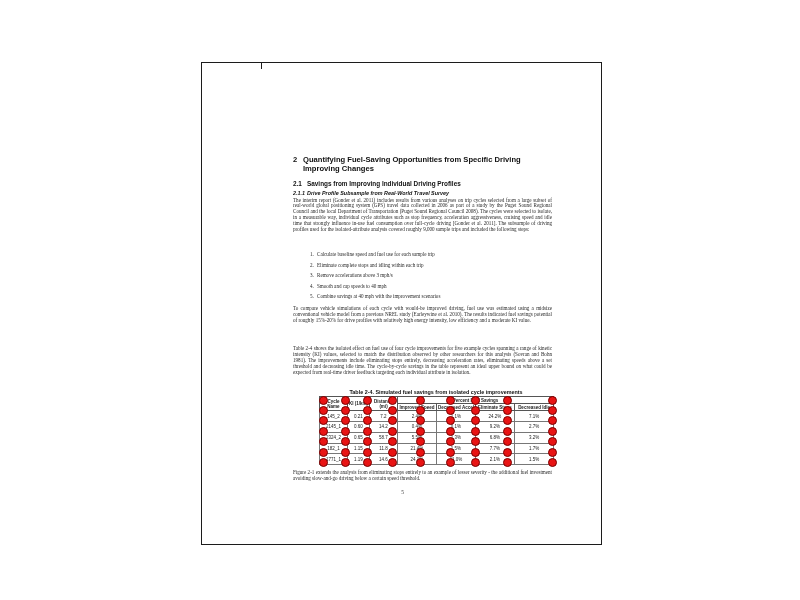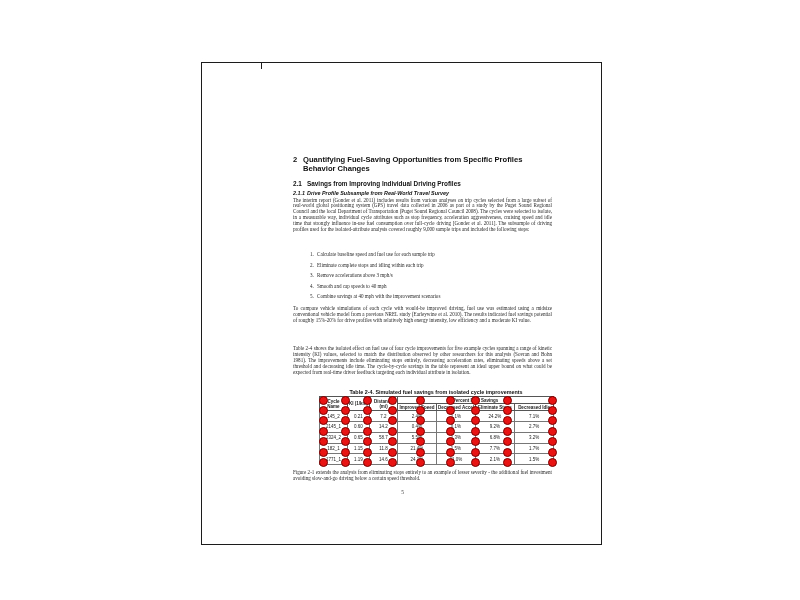--- a/index.html
+++ b/index.html
@@ -60,22 +60,22 @@
 </head>
 <body>
 
 <div class="sheet">
   <div class="regmark"></div>
 
   <div class="abs content" style="top:93px;">
     <div class="h1">
       <span class="num">2</span>
       <span>
-        <span>Quantifying Fuel-Saving Opportunities from Specific Profiles</span><br>
-        <span>Behavior Changes</span>
+        <span>Quantifying Fuel-Saving Opportunities from Specific Driving</span><br>
+        <span>Improving Changes</span>
       </span>
     </div>
   </div>
 
   <div class="abs content" style="top:117px;">
     <div class="h2">
       <span class="num">2.1</span>
       <span>Savings from Improving Individual Driving Profiles</span>
     </div>
   </div>

